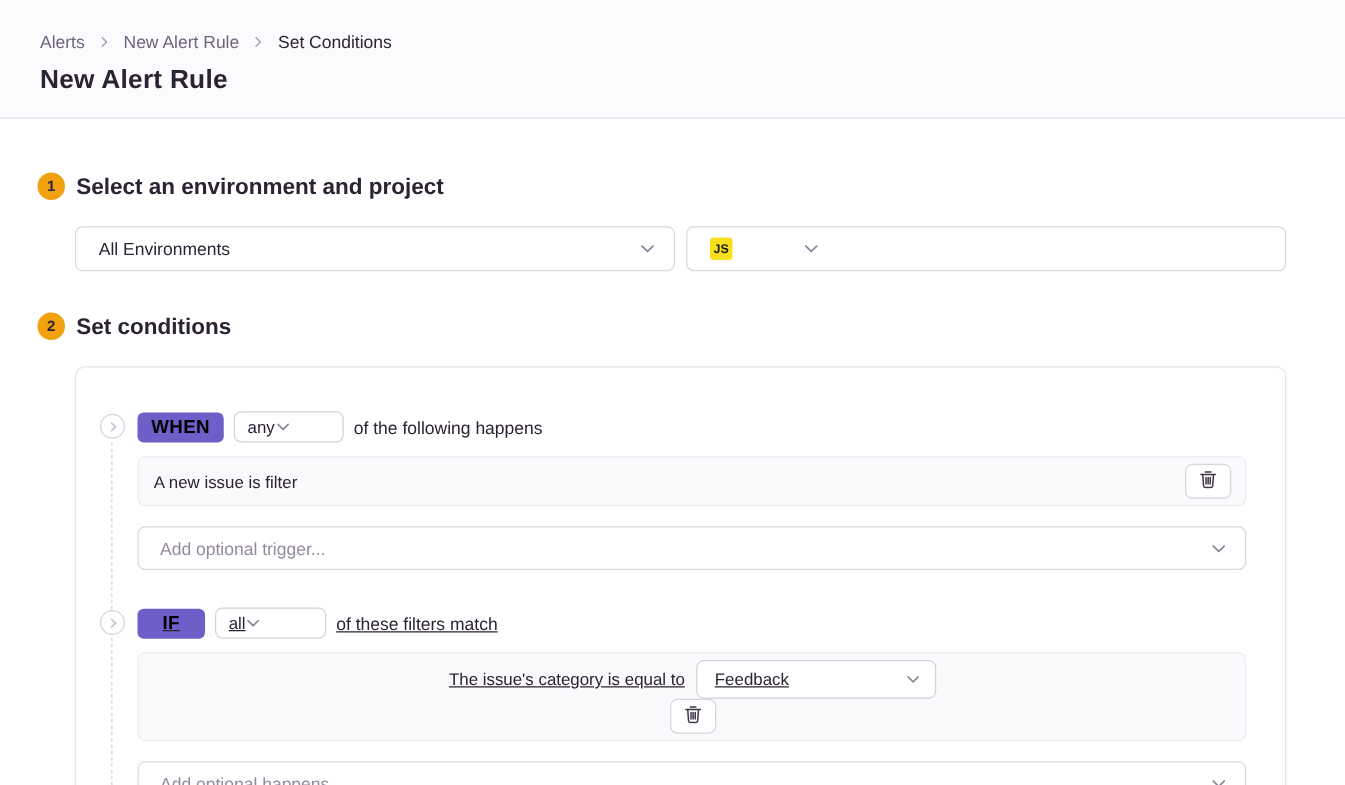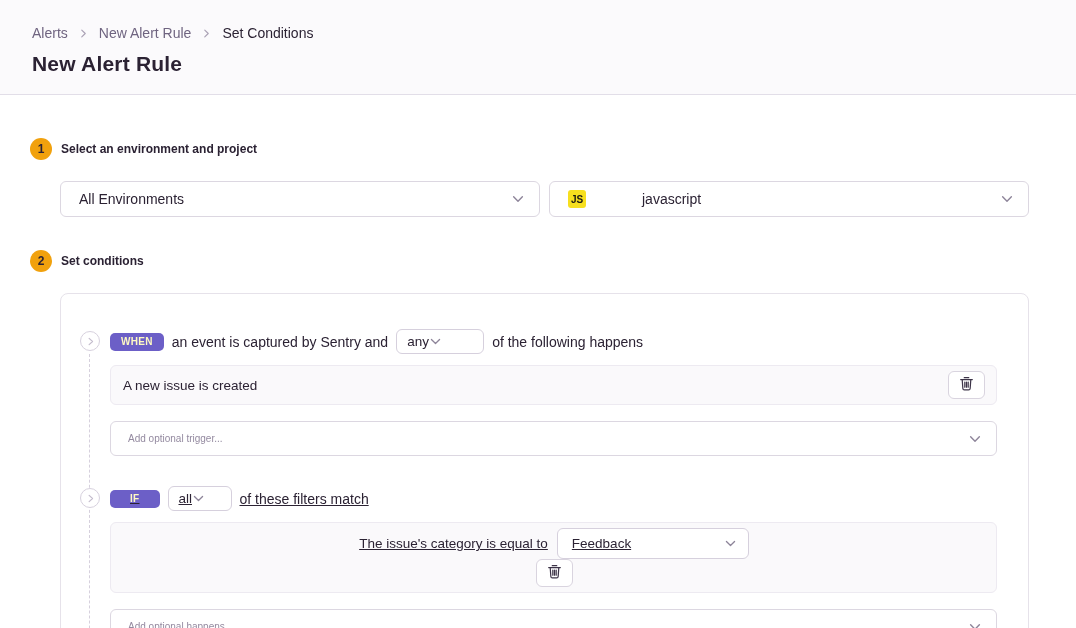--- a/index.html
+++ b/index.html
@@ -44,21 +44,21 @@
   .step-num {
     width: 22px; height: 22px;
     border-radius: 50%;
     background: #f1a10d;
     color: #2b2233;
     font-size: 12px;
     font-weight: 700;
     display: flex; align-items: center; justify-content: center;
     flex: 0 0 auto;
   }
-  .step-title { font-size: 12px; font-weight: 700; color: #2b2233; }
+  .step-title { font-size: 18px; font-weight: 700; color: #2b2233; }
 
   
   .selects-row {
     display: flex;
     gap: 9px;
     margin: 21px 0 0 30px;
   }
   .big-select {
     flex: 1;
     height: 36px;
@@ -127,22 +127,22 @@
     display: flex;
     align-items: center;
     gap: 8px;
     height: 25px;
     margin-bottom: 11px;
     font-size: 14px;
     color: #2b2233;
   }
   .kw-badge {
     background: #6c5fc7;
-    color: #fef9c3;
-    font-size: 10px;
+    color: #000000;
+    font-size: 15px;
     font-weight: 700;
     letter-spacing: 0.3px;
     border-radius: 5px;
     padding: 3px 11px 4px 11px;
   }
   .kw-badge.if { padding: 3px 20px 4px 20px; }
 
   .mini-select {
     height: 25px;
     background: #fff;
@@ -150,21 +150,21 @@
     border-radius: 6px;
     display: flex;
     align-items: center;
     justify-content: flex-start;
     padding: 0 8px 0 10px;
     font-size: 13.5px;
     color: #2b2233;
     cursor: pointer;
   }
   .mini-select.any { width: 88px; }
-  .mini-select.all { width: 64px; }
+  .mini-select.all { width: 89px; }
 
   .row-item {
     background: #faf9fb;
     border: 1px solid #edeaf1;
     border-radius: 6px;
     min-height: 40px;
     display: flex;
     align-items: center;
     justify-content: space-between;
     padding: 5px 11px 5px 12px;
@@ -202,21 +202,21 @@
 
   .add-select {
     height: 35px;
     background: #fff;
     border: 1px solid #dcd7e1;
     border-radius: 6px;
     display: flex;
     align-items: center;
     justify-content: space-between;
     padding: 0 14px 0 17px;
-    font-size: 10px;
+    font-size: 14px;
     color: #948aa0;
     cursor: pointer;
   }
 </style>
 </head>
 <body>
 
 <header class="page-header">
   <nav class="breadcrumb">
     <a class="crumb-link">Alerts</a>
@@ -247,21 +247,20 @@
     <div class="big-select">
       <span class="grow">All Environments</span>
       <span class="chev">
         <svg width="14" height="14" viewBox="0 0 16 16">
             <path d="M3 5.5l5 5 5-5" fill="none" stroke="currentColor" stroke-width="1.6" stroke-linecap="round" stroke-linejoin="round"></path>
           </svg>
       </span>
     </div>
     <div class="big-select">
       <span class="js-badge">JS</span>
-      <span class="grow">javascript</span>
       <span class="chev">
         <svg width="14" height="14" viewBox="0 0 16 16">
             <path d="M3 5.5l5 5 5-5" fill="none" stroke="currentColor" stroke-width="1.6" stroke-linecap="round" stroke-linejoin="round"></path>
           </svg>
       </span>
     </div>
   </div>
 
   <div class="step-heading step2-heading">
     <span class="step-num">2</span>
@@ -272,35 +271,34 @@
     <div class="connector"></div>
 
     <div class="cond-group">
       <span class="collapse-circle">
         <svg width="11" height="11" viewBox="0 0 16 16">
             <path d="M6 3.5L11 8l-5 4.5" fill="none" stroke="currentColor" stroke-width="1.7" stroke-linecap="round" stroke-linejoin="round"></path>
           </svg>
       </span>
       <div class="group-header">
         <span class="kw-badge">WHEN</span>
-        <span>an event is captured by Sentry and</span>
         <div class="mini-select any">
           <span>any</span>
           <span class="chev">
             <svg width="13" height="13" viewBox="0 0 16 16">
                 <path d="M3 5.5l5 5 5-5" fill="none" stroke="currentColor" stroke-width="1.6" stroke-linecap="round" stroke-linejoin="round"></path>
               </svg>
           </span>
         </div>
         <span>of the following happens</span>
       </div>
 
       <div class="row-item">
         <div class="row-left">
-          <span>A new issue is created</span>
+          <span>A new issue is filter</span>
         </div>
         <button class="trash-btn">
           <span>
             <svg width="15" height="15" viewBox="0 0 16 16">
                 <path d="M5.6 1.8h4.8M1.8 3.8h12.4M3.4 3.8l.7 9.6a1.6 1.6 0 0 0 1.6 1.5h4.6a1.6 1.6 0 0 0 1.6-1.5l.7-9.6" fill="none" stroke="currentColor" stroke-width="1.3" stroke-linecap="round" stroke-linejoin="round"></path>
                 <path d="M6.2 6.4v5.6M8 6.4v5.6M9.8 6.4v5.6" fill="none" stroke="currentColor" stroke-width="1.3" stroke-linecap="round"></path>
               </svg>
           </span>
         </button>
       </div>

